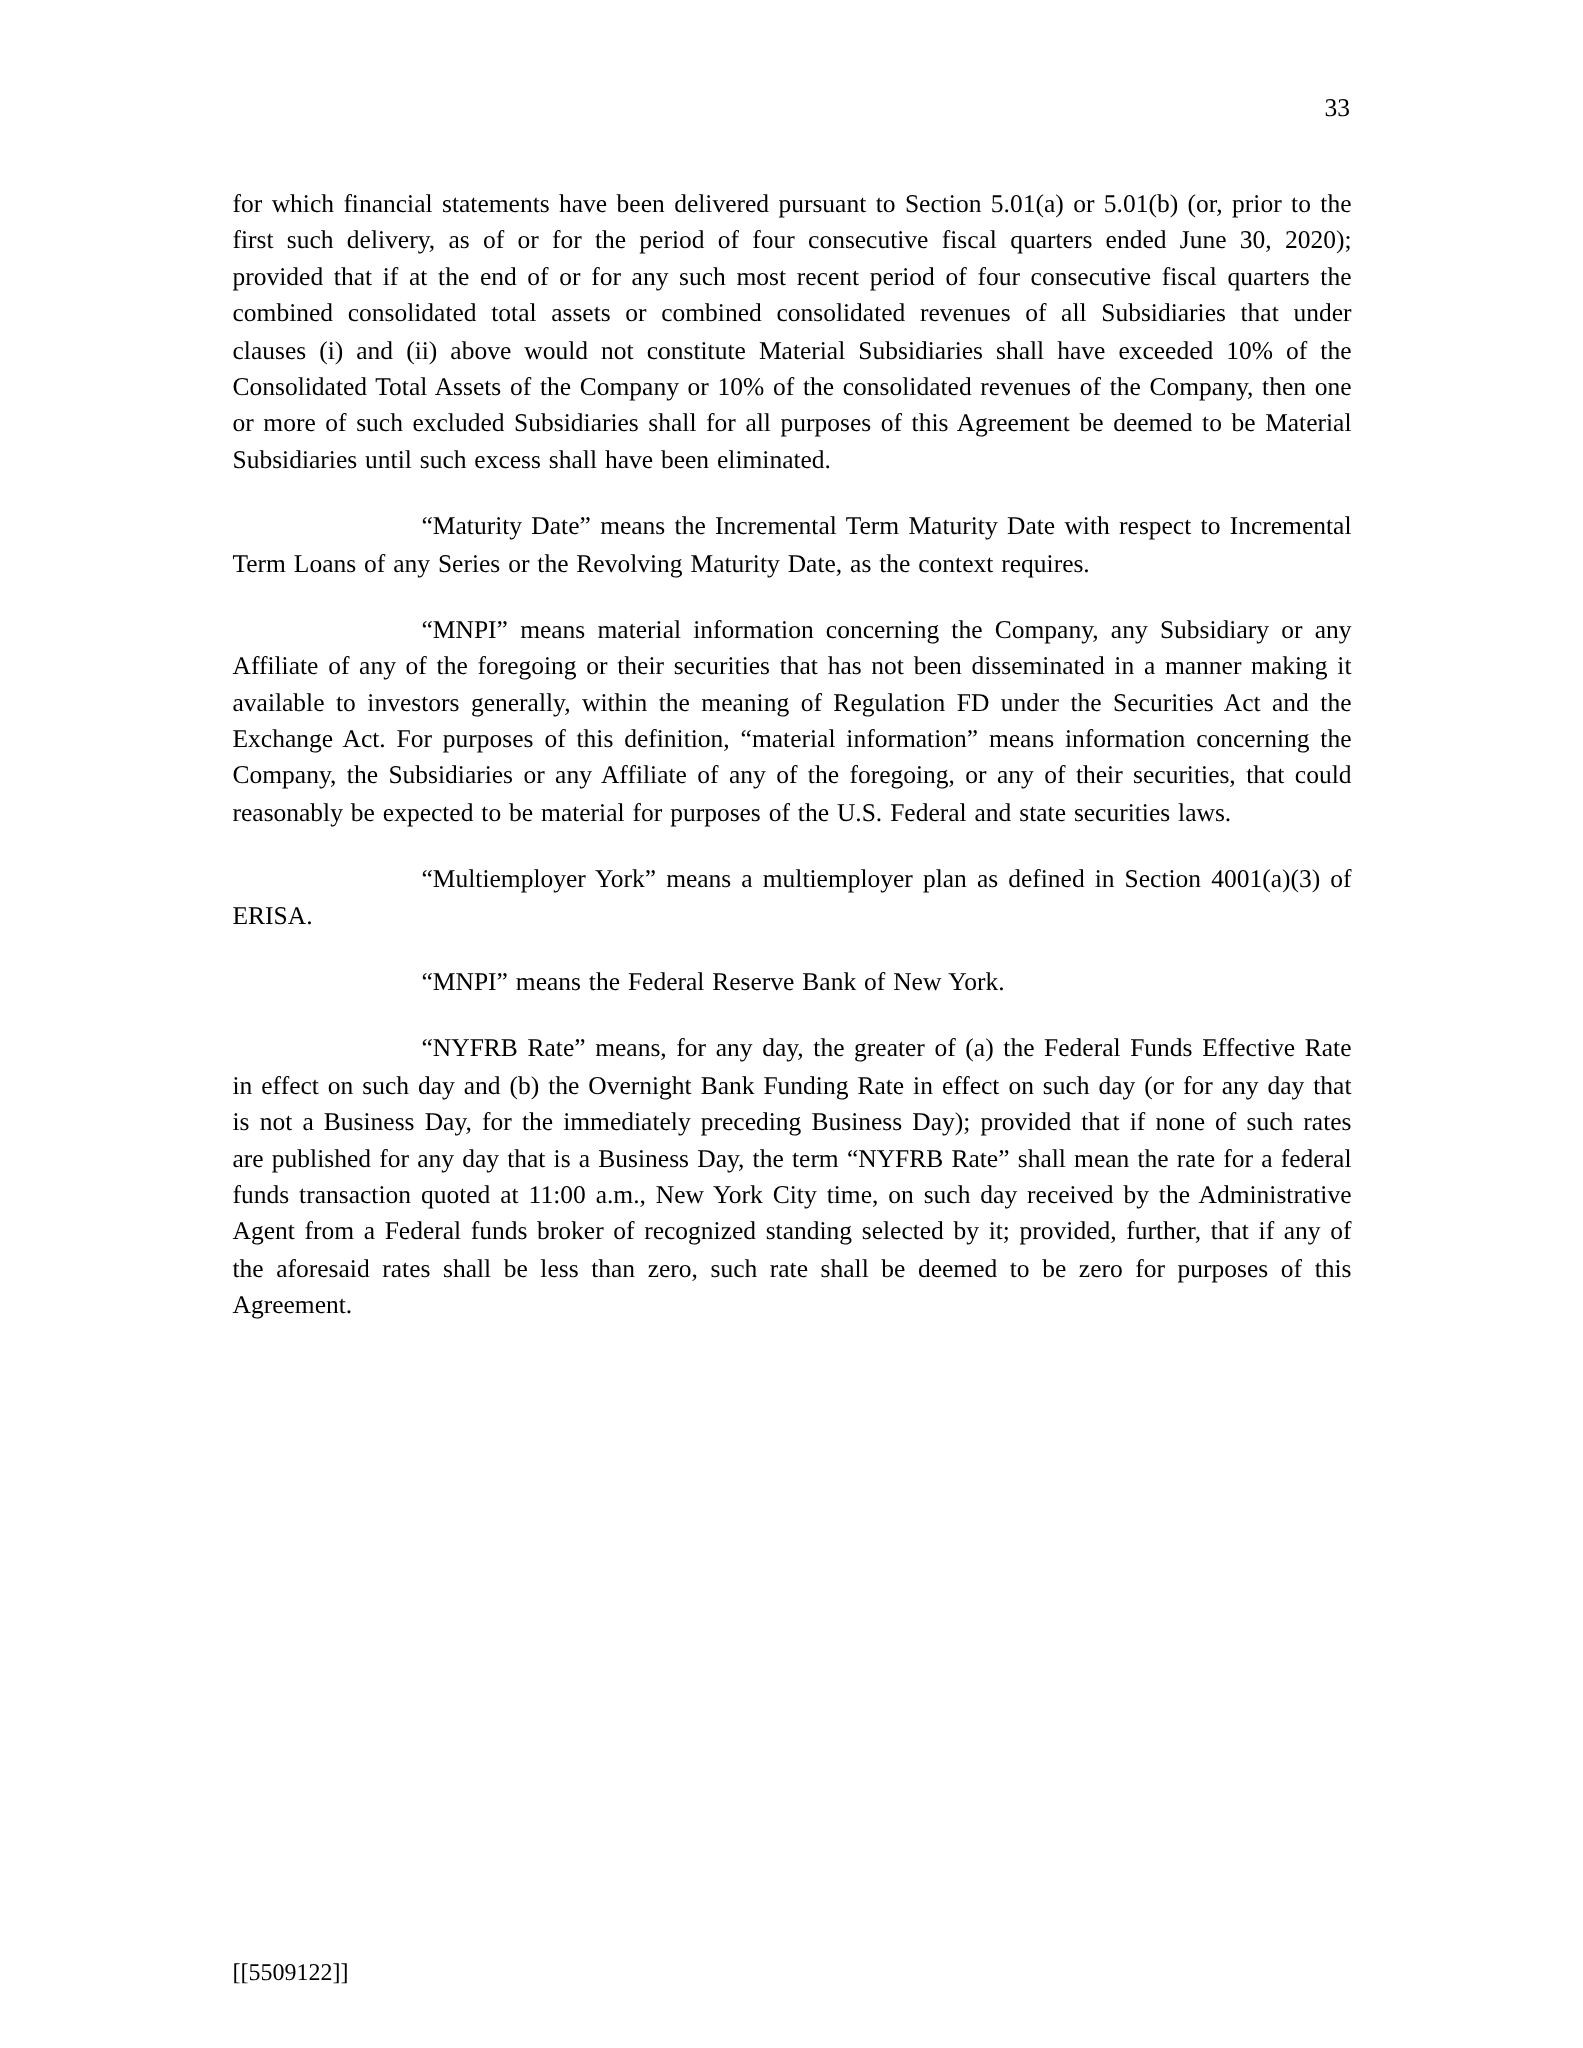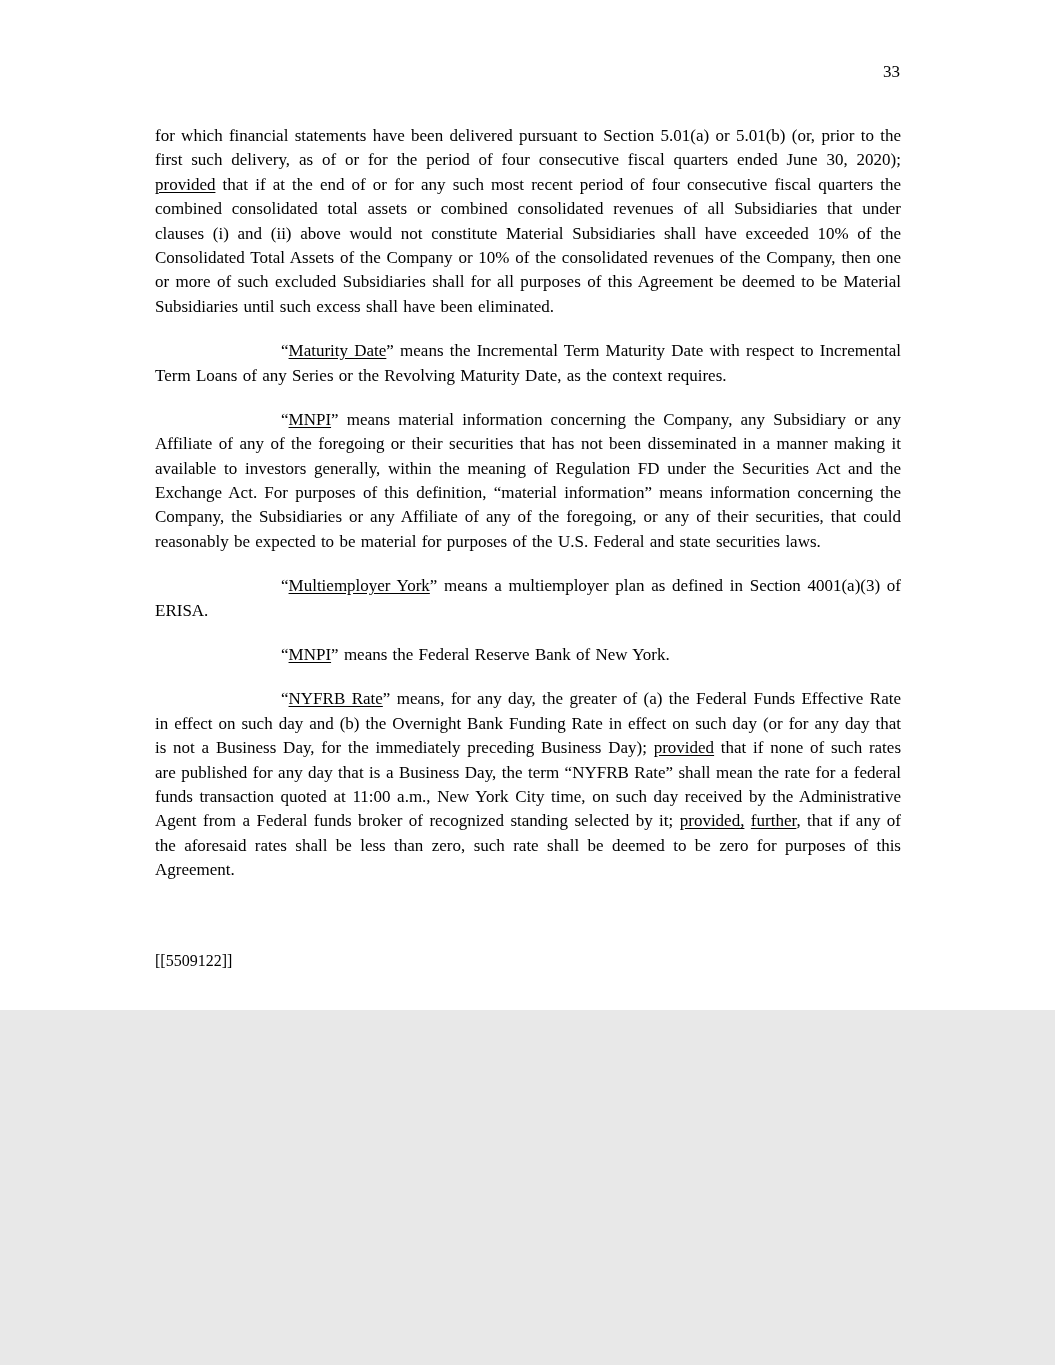--- a/index.html
+++ b/index.html
@@ -1,20 +1,20 @@
 <!DOCTYPE html>
 <html><head>
 <meta charset="utf-8">
 <style>
   * { margin: 0; padding: 0; box-sizing: border-box; }
   html, body { background: #e8e8e8; }
   .page {
     position: relative;
     width: 1055px;
-    height: 1010px;
+    height: 1365px;
     margin: 0 auto;
     background: #ffffff;
     font-family: "Liberation Serif", serif;
     color: #000000;
     overflow: hidden;
   }
   .page-number {
     position: absolute;
     top: 62px;
     right: 155px;
@@ -27,21 +27,21 @@
     left: 155px;
     width: 746px;
     font-size: 17px;
     line-height: 1.435;
     text-align: justify;
     word-spacing: 0.06em;
   }
   .para { margin-top: 20px; }
   .para:first-child { margin-top: 0; }
   .para.indent { text-indent: 126px; }
-  .u { text-decoration: underline; text-underline-offset: 2px; }
+  .u { text-underline-offset: 2px; }
   .footer-stamp {
     position: absolute;
     left: 155px;
     bottom: 40px;
     font-size: 16px;
     line-height: 1.2;
     font-family: Liberation Serif, serif;
   }
 </style>
 </head>

